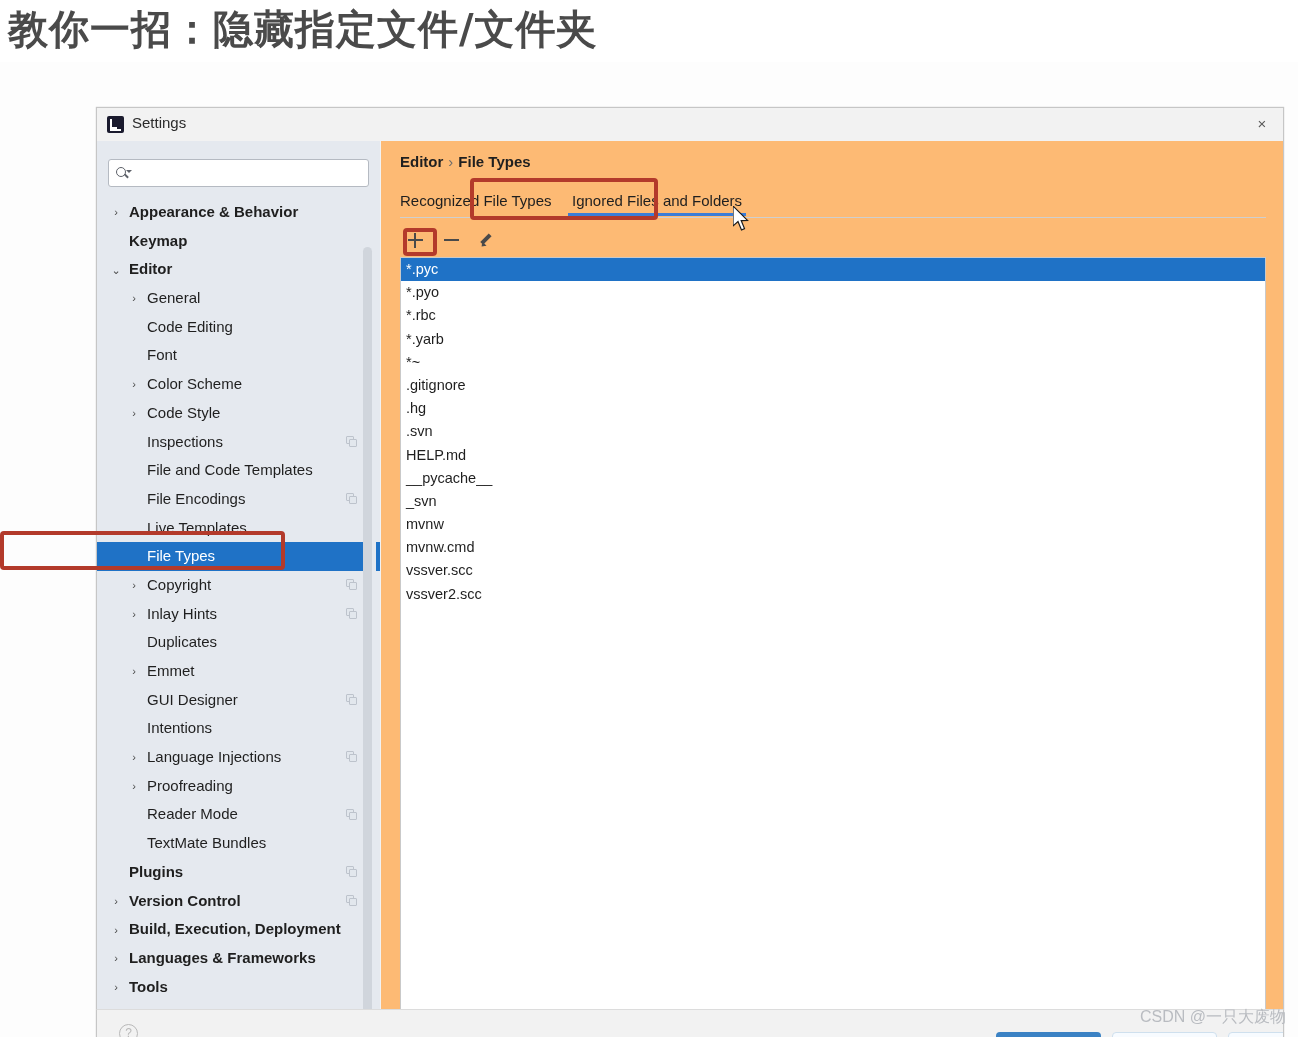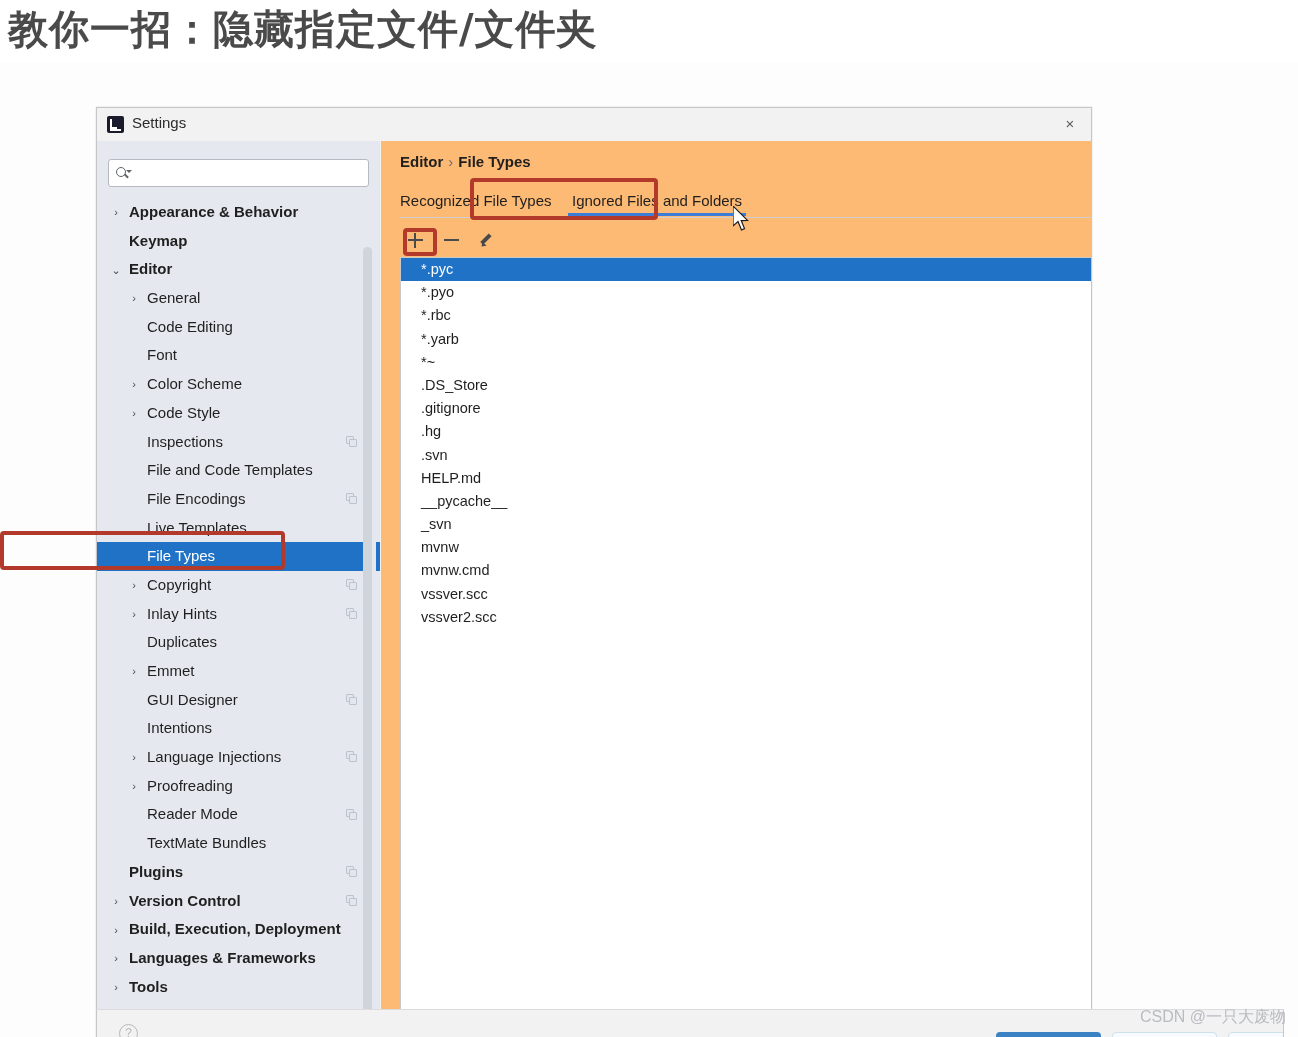--- a/index.html
+++ b/index.html
@@ -40,21 +40,21 @@
     position: absolute;
     left: 0; top: 62px;
     width: 1298px; height: 975px;
     background: #fdfdfd;
   }
 
   
   .dialog {
     position: absolute;
     left: 96px; top: 107px;
-    width: 996px; height: 930px;
+    width: 1188px; height: 930px;
     background: #f2f2f2;
     border: 1px solid #c6c6c6;
     border-bottom: none;
     box-shadow: 0 0 1px rgba(0,0,0,.25);
     overflow: hidden;
   }
   .titlebar {
     position: absolute;
     left: 0; top: 0;
     width: 100%; height: 33px;
@@ -340,21 +340,21 @@
     position: absolute;
     left: 19px; top: 116px;
     width: 866px; height: 845px;
     background: #ffffff;
     border: 1px solid #c9c9c9;
     overflow: hidden;
   }
   .list-row {
     height: 23.2px;
     line-height: 23.2px;
-    padding-left: 20px;
+    padding-left: 5px;
     font-size: 14.5px;
     color: #1f1f1f;
     white-space: nowrap;
     cursor: default;
   }
   .list-row.selected {
     background: #1f72c6;
     color: #ffffff;
   }
 
@@ -633,21 +633,20 @@
             </span>
         </div>
       </div>
 
       <div class="listbox" id="ignored-list">
           <div class="list-row selected">*.pyc</div>
           <div class="list-row">*.pyo</div>
           <div class="list-row">*.rbc</div>
           <div class="list-row">*.yarb</div>
           <div class="list-row">*~</div>
-          <div class="list-row">.DS_Store</div>
           <div class="list-row">.gitignore</div>
           <div class="list-row">.hg</div>
           <div class="list-row">.svn</div>
           <div class="list-row">HELP.md</div>
           <div class="list-row">__pycache__</div>
           <div class="list-row">_svn</div>
           <div class="list-row">mvnw</div>
           <div class="list-row">mvnw.cmd</div>
           <div class="list-row">vssver.scc</div>
           <div class="list-row">vssver2.scc</div>

